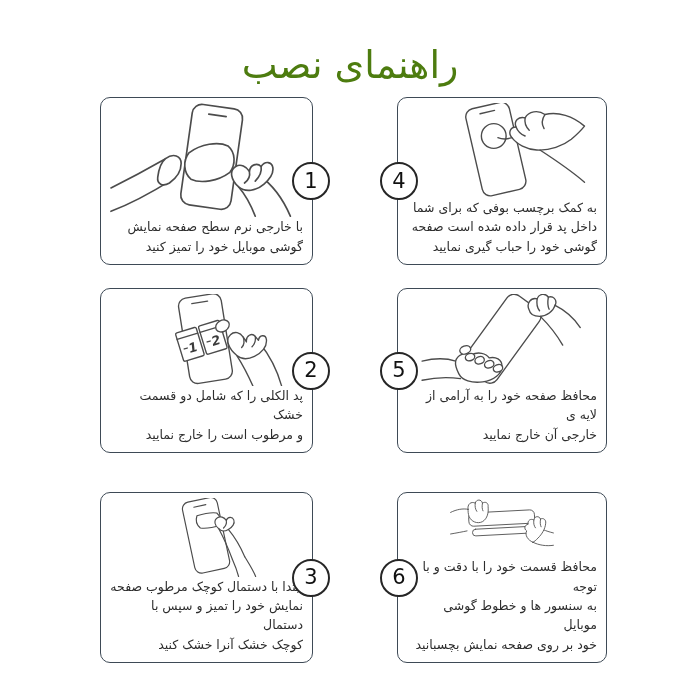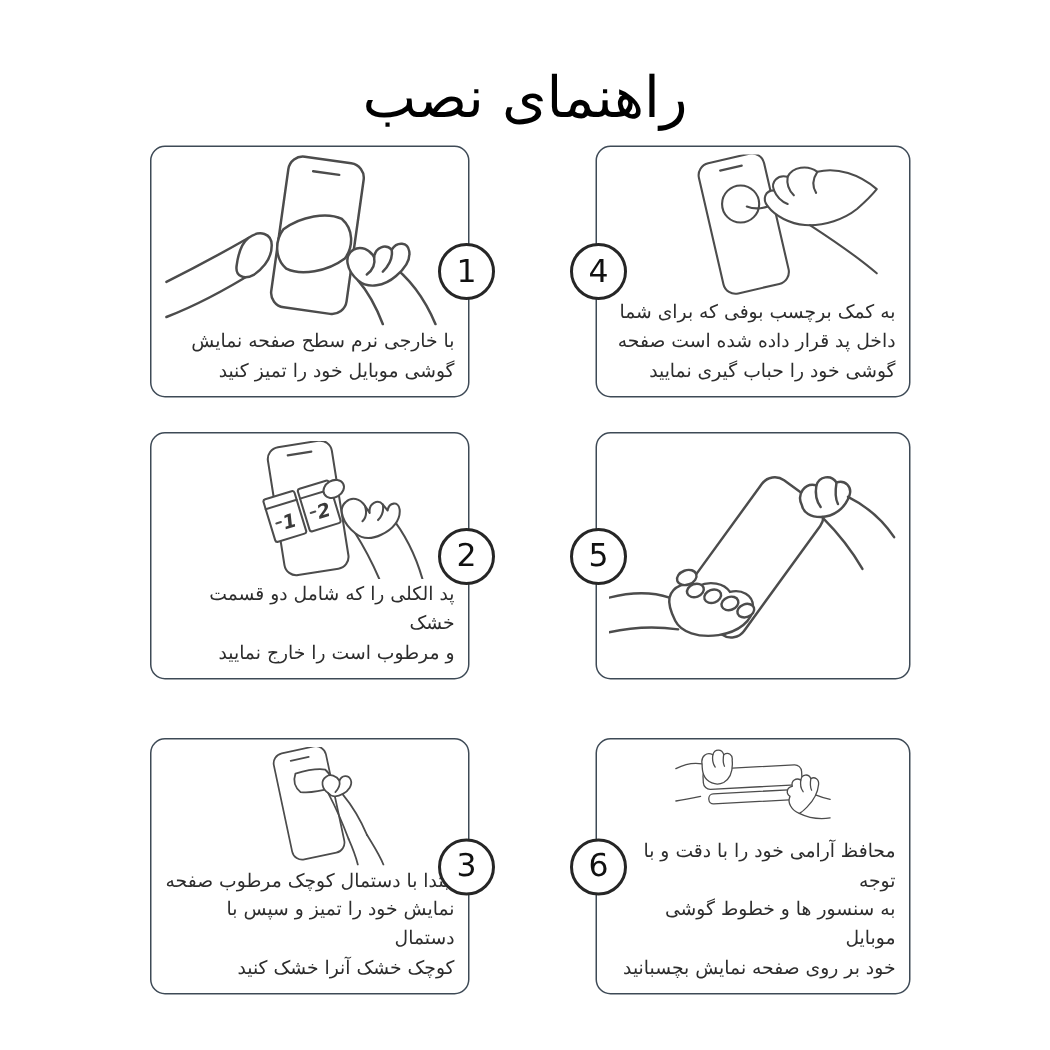--- a/index.html
+++ b/index.html
@@ -1,19 +1,19 @@
 <!DOCTYPE html>
 <html lang="fa"><head>
 <meta charset="utf-8">
 <style>
   html,body{margin:0;padding:0;background:#ffffff;}
   .stage{position:relative;width:700px;height:700px;background:#fff;overflow:hidden;
          font-family:"DejaVu Sans",sans-serif;}
   .title{position:absolute;top:18px;left:0;width:700px;text-align:center;
-         direction:rtl;font-size:38px;font-weight:400;color:#000000;letter-spacing:0;}
+         direction:rtl;font-size:38px;font-weight:400;color:#4d7c0f;letter-spacing:0;}
   .panel{position:absolute;border:1.6px solid #3e4a56;border-radius:10px;background:#fff;
          box-sizing:border-box;display:flex;flex-direction:column;}
   .pos1{left:100px;top:97px;width:213px;height:168px;}
   .pos2{left:100px;top:288px;width:213px;height:165px;}
   .pos3{left:100px;top:492px;width:213px;height:171px;}
   .pos4{left:397px;top:97px;width:210px;height:168px;}
   .pos5{left:397px;top:288px;width:210px;height:165px;}
   .pos6{left:397px;top:492px;width:210px;height:171px;}
   .badge{position:absolute;top:50%;transform:translateY(-50%);width:34px;height:34px;
          border:2px solid #262626;border-radius:50%;background:#fff;z-index:3;
@@ -174,20 +174,22 @@
           <path class="ln" d="M0,108 C18,104 34,104 48,106"></path>
           <path class="fw" d="M42,84 C44,76 54,72 62,76 C70,72 80,74 84,80 C92,78 100,82 100,90 C100,100 90,108 76,110 C62,112 50,108 46,100 C43,94 41,89 42,84 Z"></path>
           <ellipse class="fw" cx="54" cy="70" rx="7" ry="5" transform="rotate(-20 54 70)"></ellipse>
           <ellipse class="fw" cx="60" cy="79" rx="6" ry="4.5" transform="rotate(-20 60 79)"></ellipse>
           <ellipse class="fw" cx="72" cy="83" rx="6" ry="4.5" transform="rotate(-20 72 83)"></ellipse>
           <ellipse class="fw" cx="84" cy="88" rx="6" ry="4.5" transform="rotate(-20 84 88)"></ellipse>
           <ellipse class="fw" cx="95" cy="93" rx="6" ry="4.5" transform="rotate(-20 95 93)"></ellipse>
         </g>
       </svg>
     </div>
+    <p class="caption">محافظ صفحه خود را به آرامی از لایه ی
+خارجی آن خارج نمایید</p>
   </section>
 
   <section class="panel pos6">
     <div class="badge badge-left">
       <span>6</span>
     </div>
     <div class="illus">
       <svg viewBox="0 0 200 115" preserveAspectRatio="xMidYMid meet">
         <g transform="rotate(-3 100 52)">
           <rect class="fw" x="36" y="26" width="128" height="26" rx="9"></rect>
@@ -203,18 +205,18 @@
         </g>
         <g>
           <path class="ln" d="M200,92 C186,94 172,92 160,86"></path>
           <path class="ln" d="M200,68 C192,66 186,64 181,62"></path>
           <path class="fw" d="M160,86 C150,82 144,72 148,64 C142,60 144,52 151,51 C149,44 156,39 162,43 C163,35 172,34 175,41 C180,38 186,42 185,49 C184,60 178,70 170,78 C166,82 163,85 160,86 Z"></path>
           <path class="ln" d="M162,43 C161,49 162,54 165,58"></path>
           <path class="ln" d="M175,41 C174,47 174,52 176,56"></path>
         </g>
       </svg>
     </div>
-    <p class="caption">محافظ آرامی خود را با دقت و با توجه
+    <p class="caption">محافظ قسمت خود را با دقت و با توجه
 به سنسور ها و خطوط گوشی موبایل
 خود بر روی صفحه نمایش بچسبانید</p>
   </section>
 
 </div>
 
 </body></html>

